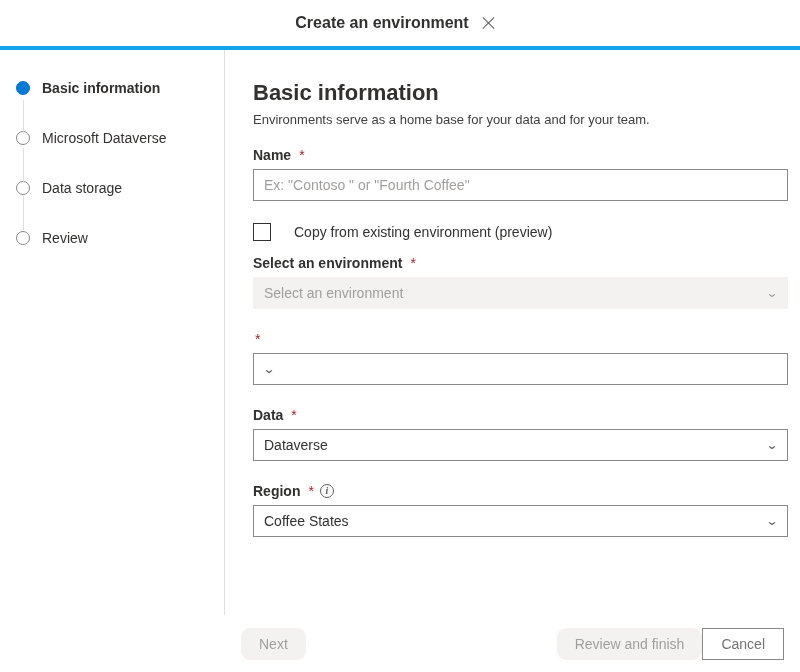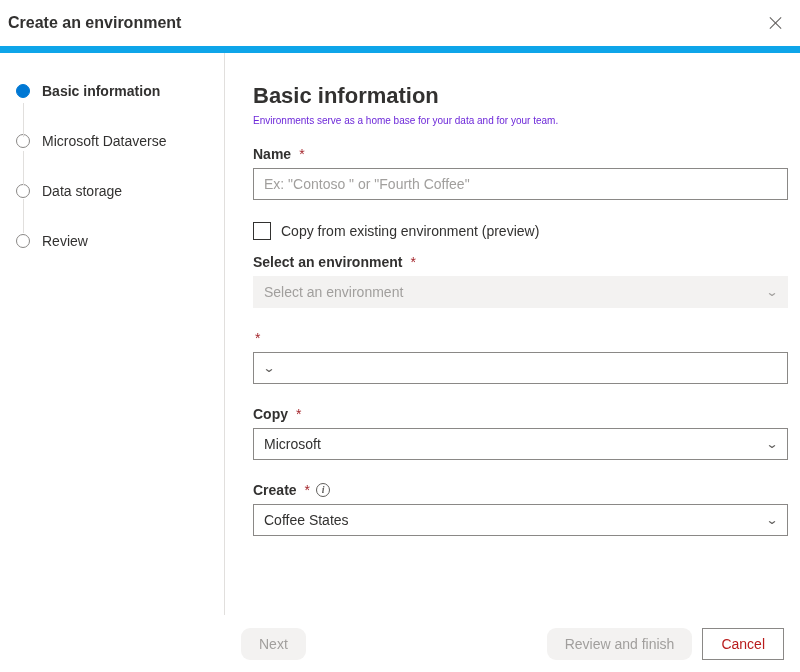--- a/index.html
+++ b/index.html
@@ -4,23 +4,23 @@
 <style>
   * { box-sizing: border-box; margin: 0; padding: 0; }
   html, body {
     width: 800px; height: 672px;
     font-family: "Segoe UI", -apple-system, sans-serif;
     font-size: 14px; color: #323130; background: #fff;
     overflow: hidden;
   }
   .wrap { display: flex; flex-direction: column; height: 100%; }
   .header {
-    display: flex; align-items: center; justify-content: space-between;
+    display: flex; align-items: center; justify-content: center;
     padding: 14px 16px 14px 8px;
-    border-bottom: 7px solid #0ea5e9;
+    border-bottom: 4px solid #0ea5e9;
     gap: 12px;
   }
   .header h1 { font-size: 16px; font-weight: 600; }
   .close {
     width: 16px; height: 16px; cursor: pointer; position: relative;
   }
   .close::before, .close::after {
     content: ""; position: absolute; left: 7px; top: 0; width: 1px; height: 16px;
     background: #605e5c;
   }
@@ -49,21 +49,21 @@
   }
   .sidebar { position: relative; }
   .line1 { top: 50px; height: 34px; }
   .line2 { top: 98px; height: 34px; }
   .line3 { top: 146px; height: 34px; }
   .step span { font-size: 14px; color: #323130; }
   .step.active span { font-weight: 600; }
 
   .main { flex: 1; padding: 30px 12px 0 28px; overflow-y: auto; }
   .main h2 { font-size: 22px; font-weight: 600; margin-bottom: 6px; }
-  .desc { color: #6d28d9; font-size: 10px; margin-bottom: 20px; }
+  .desc { color: #404040; font-size: 13px; margin-bottom: 20px; }
   .field-label {
     font-size: 14px; font-weight: 600; margin-bottom: 6px; display: flex; align-items: center; gap: 6px; text-align: center;
   }
   .req { color: #a4262c; margin-left: 2px; font-weight: 400;}
   .info-icon {
     width: 14px; height: 14px; border: 1px solid #605e5c; border-radius: 50%;
     display: inline-flex; align-items: center; justify-content: center;
     font-size: 10px; font-style: italic; font-family: Georgia, serif;
     color: #605e5c; line-height: 1;
   }
@@ -76,40 +76,40 @@
   input.text-input { cursor: text; outline: none; }
   input.text-input::placeholder { color: #a19f9d; }
   .select.disabled {
     background: #f3f2f1; border-color: #f3f2f1; color: #a19f9d; cursor: default;
   }
   .select .chev, .chev {
     font-size: 12px; color: #605e5c; transform: scaleX(1.3);
   }
   .select.disabled .chev { color: #a19f9d; }
   .checkbox-row {
-    display: flex; align-items: center; gap: 10px; margin-bottom: 14px;
+    display: flex; align-items: center; gap: 23px; margin-bottom: 14px;
     cursor: pointer;
   }
   .checkbox {
     width: 18px; height: 18px; border: 1px solid #323130; background: #fff;
   }
 
   .footer {
     display: flex; align-items: center; justify-content: space-between;
     padding: 12px 16px; border-top: 1px solid #fff;
     margin-left: 225px;
   }
-  .footer .right { display: flex; gap: 10px; align-items: flex-end; }
+  .footer .right { display: flex; gap: 0; align-items: flex-end; }
   .btn {
     height: 32px; padding: 0 18px; font-size: 14px;
     border: none; cursor: pointer; background: #f3f2f1; color: #a19f9d;
   }
   .btn.disabled { cursor: default; border-radius: 9px; }
   .btn.secondary {
-    background: #fff; border: 1px solid #8a8886; color: #b91c1c; cursor: pointer;
+    background: #fff; border: 1px solid #8a8886; color: #737373; cursor: pointer;
   }
 </style>
 </head>
 <body>
 
 <div class="wrap">
   <div class="header">
     <h1>Create an environment</h1>
     <div class="close"></div>
   </div>
@@ -163,30 +163,30 @@
       </div>
 
       <div class="field-label">
           <span class="req">*</span>
       </div>
       <div class="select">
         <span class="chev">⌄</span>
       </div>
 
       <div class="field-label">
-        <span>Copy</span>
+        <span>Data</span>
           <span class="req">*</span>
       </div>
       <div class="select">
-        <span>Microsoft</span>
-        <span class="chev">⌄</span>
-      </div>
-
-      <div class="field-label">
-        <span>Create</span>
+        <span>Dataverse</span>
+        <span class="chev">⌄</span>
+      </div>
+
+      <div class="field-label">
+        <span>Region</span>
           <span class="req">*</span>
         <span class="info-icon">i</span>
       </div>
       <div class="select">
         <span>Coffee States</span>
         <span class="chev">⌄</span>
       </div>
     </div>
   </div>
 

